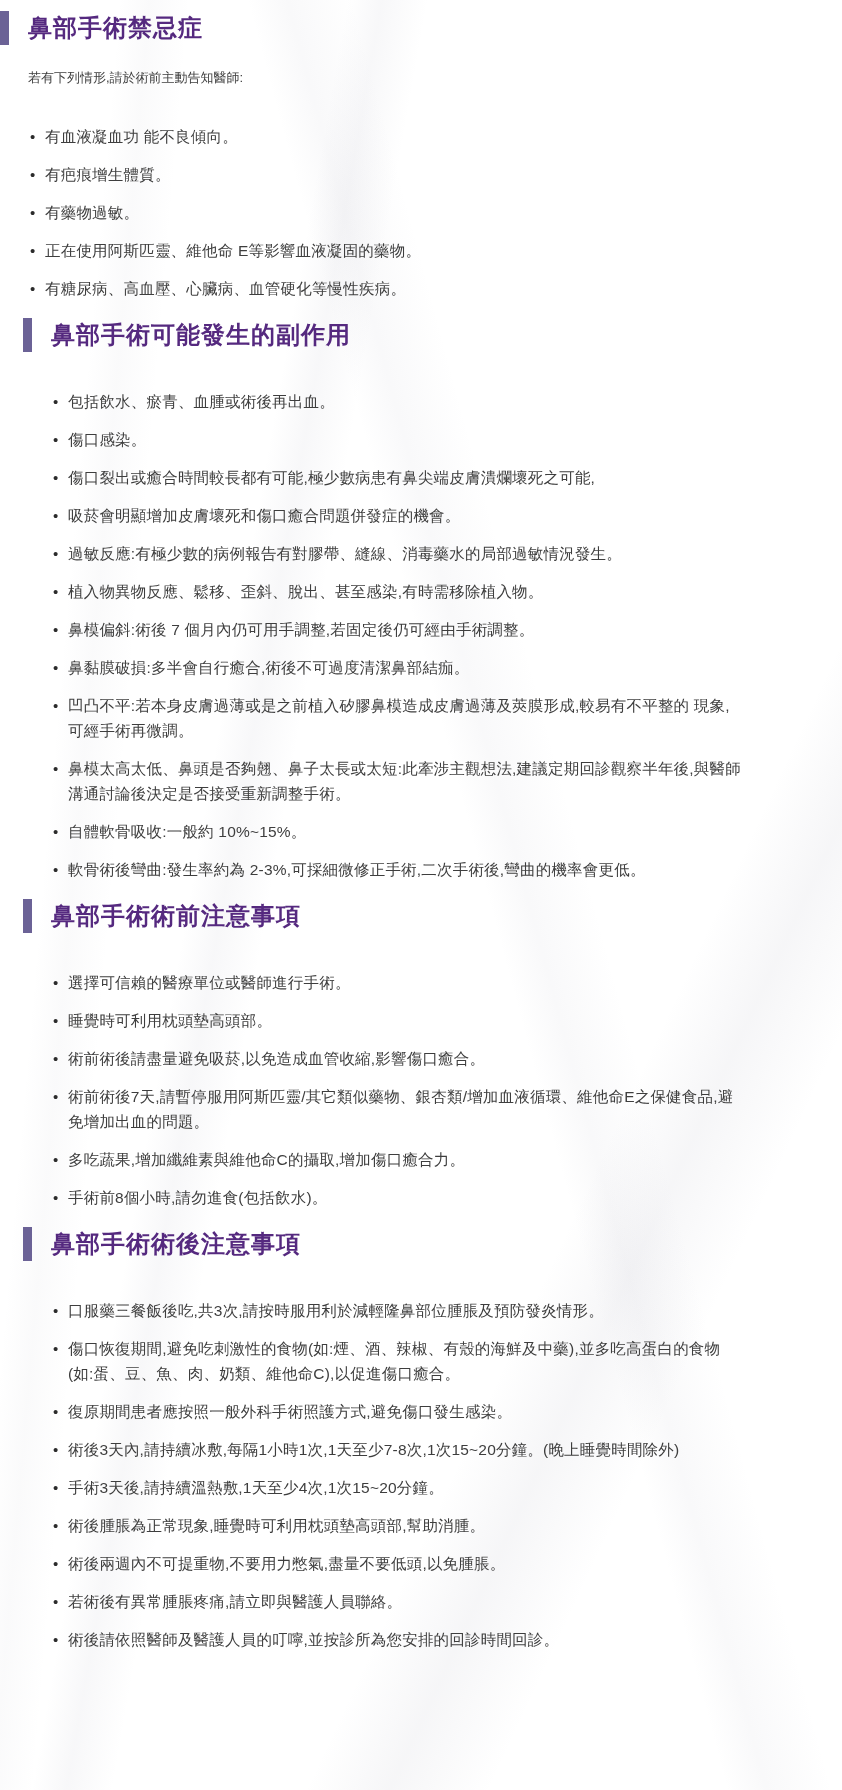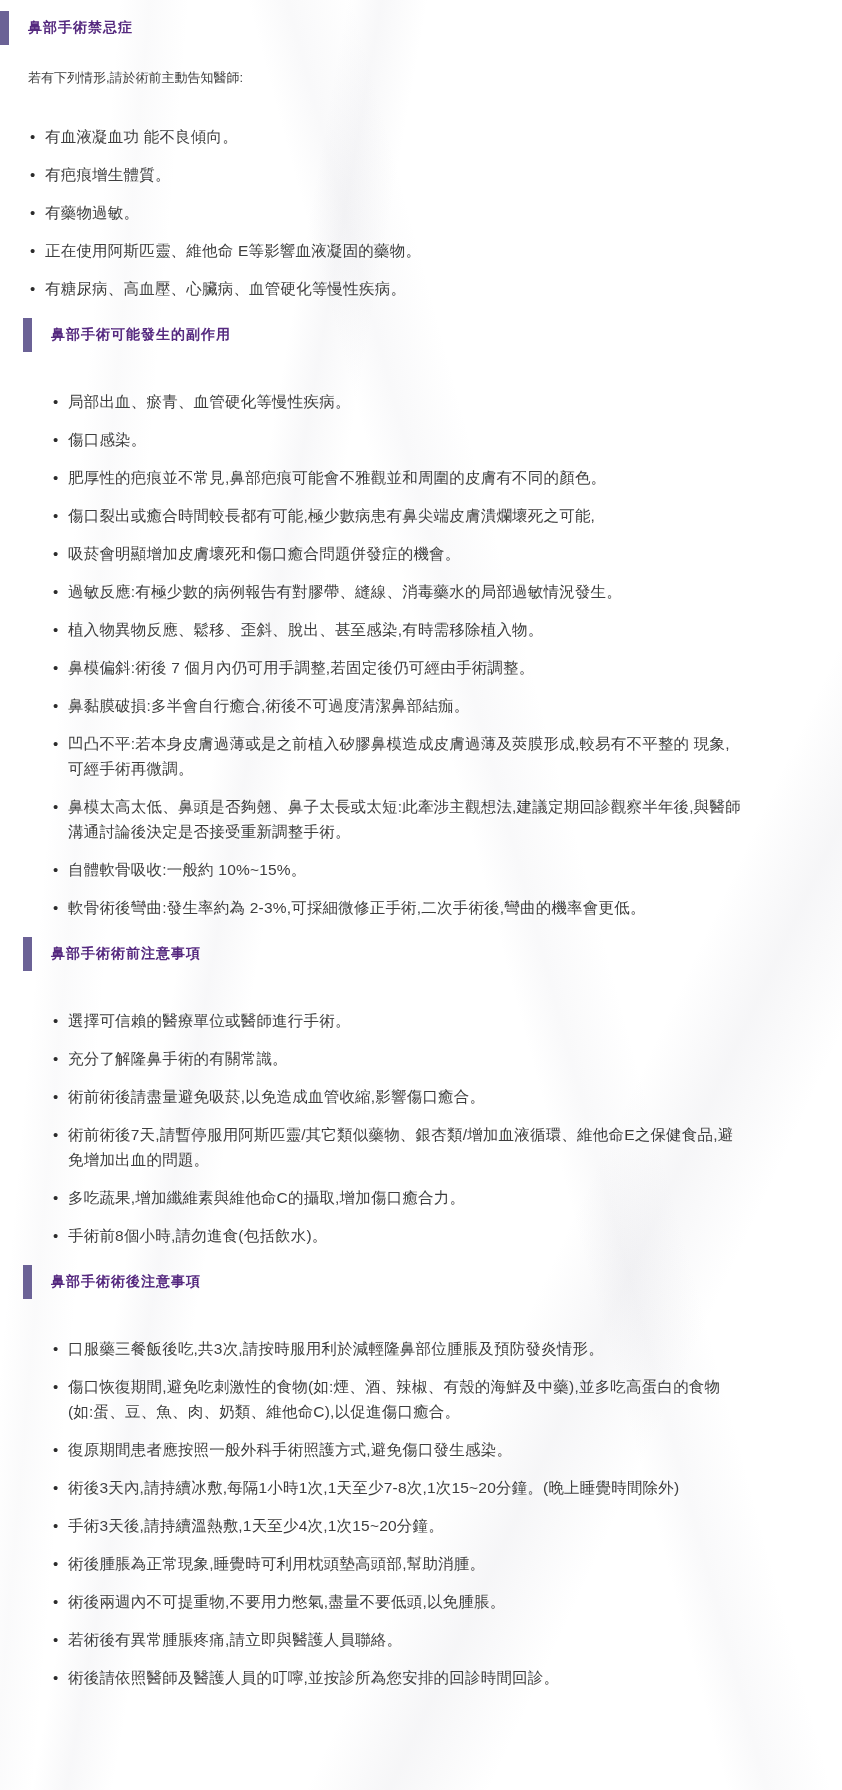--- a/index.html
+++ b/index.html
@@ -30,21 +30,21 @@
     margin: 0 0 20px 0;
   }
   .sec-bar {
     width: 9px;
     height: 34px;
     background: var(--bar, #6b6296);
     flex: 0 0 auto;
   }
   .sec-title {
     margin: 0 0 0 19px;
-    font-size: 14px;
+    font-size: 24px;
     font-weight: bold;
     letter-spacing: 1px;
     color: var(--accent, #55297f);
     font-family: Liberation Serif, serif;
   }
   .sec-header.no-intro { margin-bottom: 36px; }
   .intro {
     margin: 0 0 34px 28px;
     font-size: 13px;
     line-height: 24px;
@@ -89,43 +89,42 @@
         <li>正在使用阿斯匹靈、維他命 E等影響血液凝固的藥物。</li>
         <li>有糖尿病、高血壓、心臟病、血管硬化等慢性疾病。</li>
       </ul>
     </section>
     <section class="sec">
       <div class="sec-header no-intro">
         <span class="sec-bar"></span>
         <h2 class="sec-title">鼻部手術可能發生的副作用</h2>
       </div>
       <ul class="items">
-        <li>局部出血、瘀青、血管硬化等慢性疾病。</li>
+        <li>包括飲水、瘀青、血腫或術後再出血。</li>
         <li>傷口感染。</li>
-        <li>肥厚性的疤痕並不常見,鼻部疤痕可能會不雅觀並和周圍的皮膚有不同的顏色。</li>
         <li>傷口裂出或癒合時間較長都有可能,極少數病患有鼻尖端皮膚潰爛壞死之可能,</li>
         <li>吸菸會明顯增加皮膚壞死和傷口癒合問題併發症的機會。</li>
         <li>過敏反應:有極少數的病例報告有對膠帶、縫線、消毒藥水的局部過敏情況發生。</li>
         <li>植入物異物反應、鬆移、歪斜、脫出、甚至感染,有時需移除植入物。</li>
         <li>鼻模偏斜:術後 7 個月內仍可用手調整,若固定後仍可經由手術調整。</li>
         <li>鼻黏膜破損:多半會自行癒合,術後不可過度清潔鼻部結痂。</li>
         <li>凹凸不平:若本身皮膚過薄或是之前植入矽膠鼻模造成皮膚過薄及莢膜形成,較易有不平整的 現象,可經手術再微調。</li>
         <li>鼻模太高太低、鼻頭是否夠翹、鼻子太長或太短:此牽涉主觀想法,建議定期回診觀察半年後,與醫師溝通討論後決定是否接受重新調整手術。</li>
         <li>自體軟骨吸收:一般約 10%~15%。</li>
         <li>軟骨術後彎曲:發生率約為 2-3%,可採細微修正手術,二次手術後,彎曲的機率會更低。</li>
       </ul>
     </section>
     <section class="sec">
       <div class="sec-header no-intro">
         <span class="sec-bar"></span>
         <h2 class="sec-title">鼻部手術術前注意事項</h2>
       </div>
       <ul class="items">
         <li>選擇可信賴的醫療單位或醫師進行手術。</li>
-        <li>充分了解隆鼻手術的有關常識。</li>
+        <li>睡覺時可利用枕頭墊高頭部。</li>
         <li>術前術後請盡量避免吸菸,以免造成血管收縮,影響傷口癒合。</li>
         <li>術前術後7天,請暫停服用阿斯匹靈/其它類似藥物、銀杏類/增加血液循環、維他命E之保健食品,避免增加出血的問題。</li>
         <li>多吃蔬果,增加纖維素與維他命C的攝取,增加傷口癒合力。</li>
         <li>手術前8個小時,請勿進食(包括飲水)。</li>
       </ul>
     </section>
     <section class="sec">
       <div class="sec-header no-intro">
         <span class="sec-bar"></span>
         <h2 class="sec-title">鼻部手術術後注意事項</h2>

